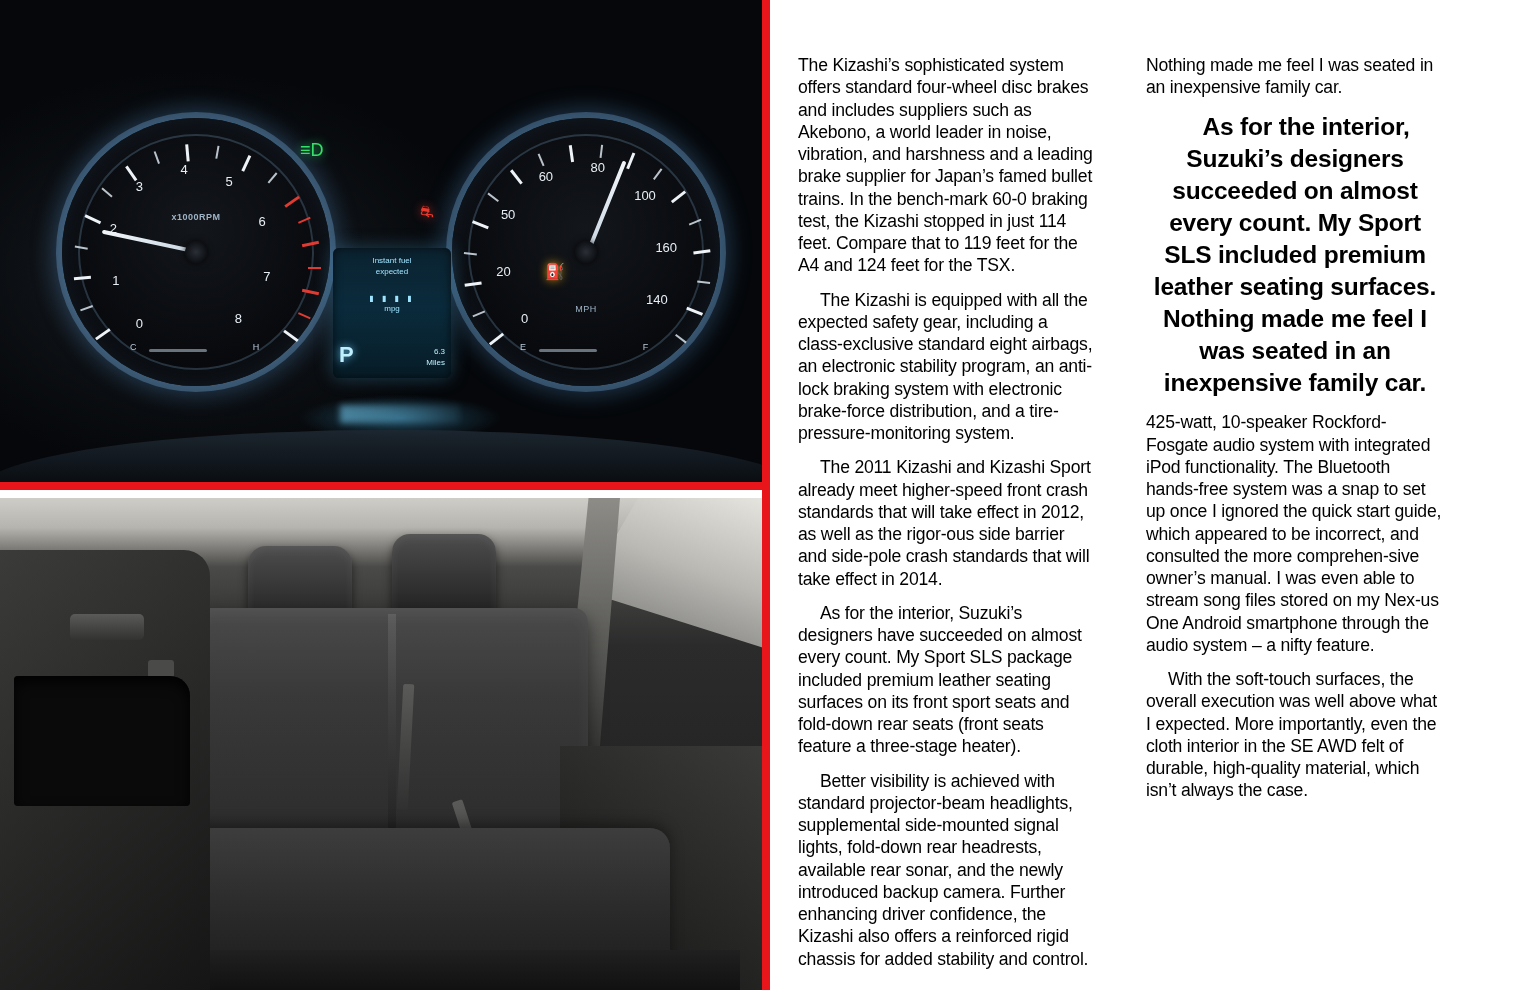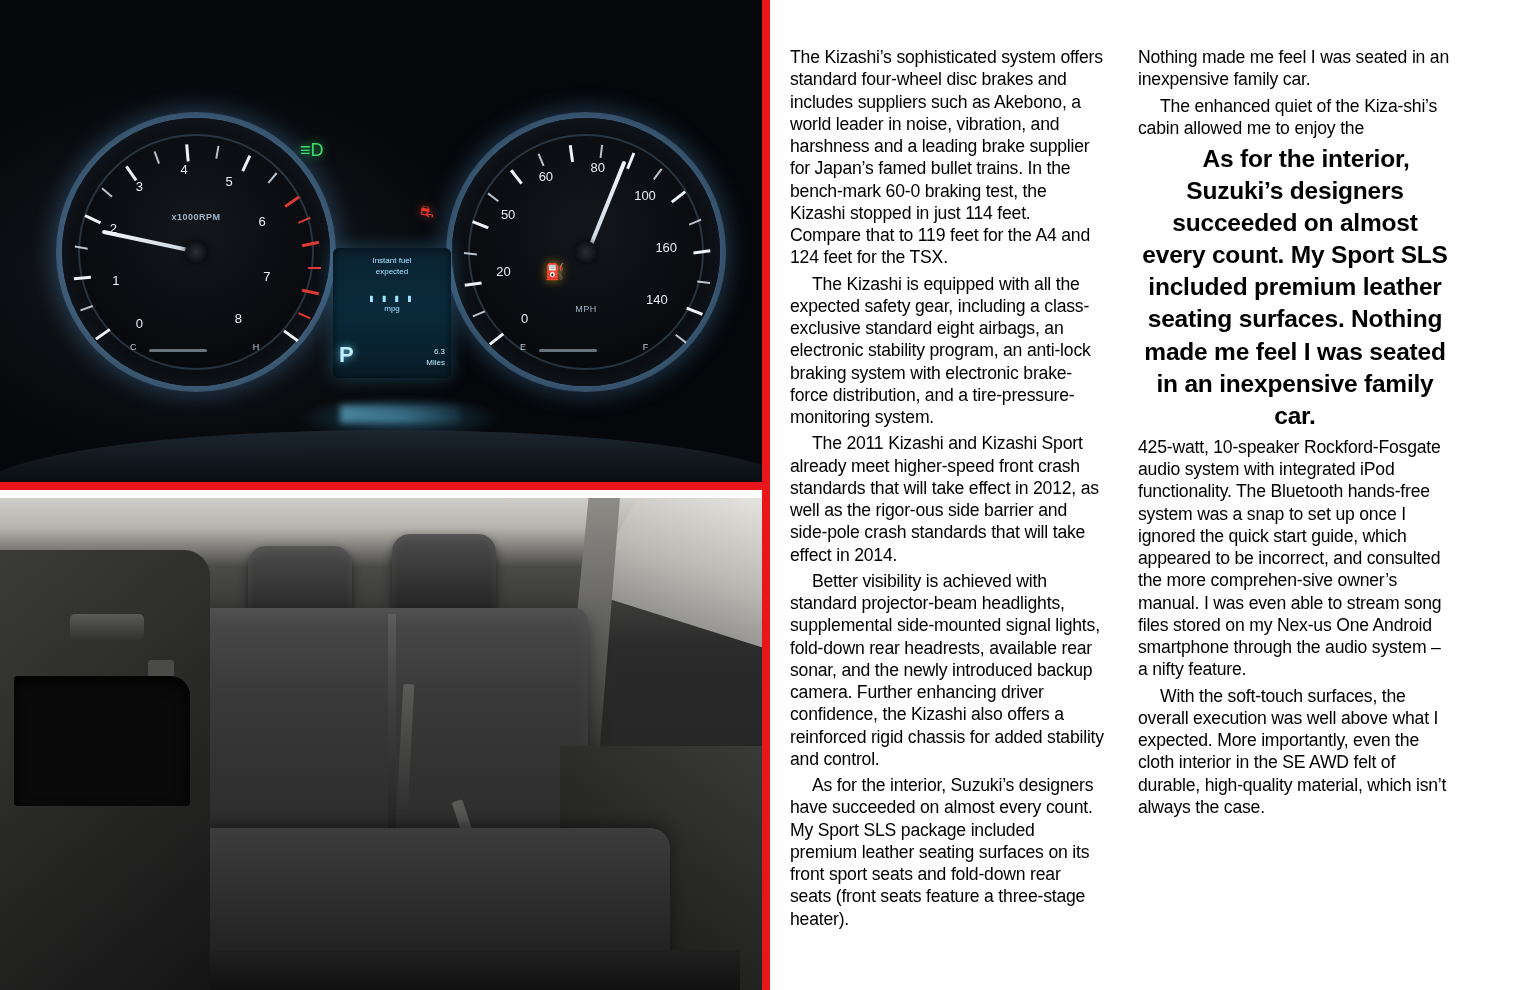--- a/index.html
+++ b/index.html
@@ -371,21 +371,21 @@
     width: 322px;
     color: #000000;
     font-size: 17.6px;
     line-height: 1.265;
     text-align: left;
     font-family: "Liberation Sans", sans-serif;
   }
   .col-1 { left: 0; }
   .col-2 { left: 348px; }
   .col p {
-    margin: 4px;
+    margin: 12px;
     text-indent: 22px;
     letter-spacing: -0.2px;
   }
   .col p.no-indent { text-indent: 0; }
 
   .pullquote {
     margin: 14px 0 16px 0;
     font-size: 24.5px;
     line-height: 1.31;
     font-weight: bold;
@@ -527,26 +527,25 @@
 
     <div class="red-rule-right"></div>
   </div>
 
   <div class="text-area">
 
     <div class="col col-1">
       <p class="no-indent">The Kizashi’s sophisticated system offers standard four-wheel disc brakes and includes suppliers such as Akebono, a world leader in noise, vibration, and harshness and a leading brake supplier for Japan’s famed bullet trains. In the bench-mark 60-0 braking test, the Kizashi stopped in just 114 feet. Compare that to 119 feet for the A4 and 124 feet for the TSX.</p>
       <p>The Kizashi is equipped with all the expected safety gear, including a class-exclusive standard eight airbags, an electronic stability program, an anti-lock braking system with electronic brake-force distribution, and a tire-pressure-monitoring system.</p>
       <p>The 2011 Kizashi and Kizashi Sport already meet higher-speed front crash standards that will take effect in 2012, as well as the rigor-ous side barrier and side-pole crash standards that will take effect in 2014.</p>
+      <p>As for the interior, Suzuki’s designers have succeeded on almost every count. My Sport SLS package included premium leather seating surfaces on its front sport seats and fold-down rear seats (front seats feature a three-stage heater).</p>
       <p>Better visibility is achieved with standard projector-beam headlights, supplemental side-mounted signal lights, fold-down rear headrests, available rear sonar, and the newly introduced backup camera. Further enhancing driver confidence, the Kizashi also offers a reinforced rigid chassis for added stability and control.</p>
-      <p>As for the interior, Suzuki’s designers have succeeded on almost every count. My Sport SLS package included premium leather seating surfaces on its front sport seats and fold-down rear seats (front seats feature a three-stage heater).</p>
     </div>
 
     <div class="col col-2">
       <p class="no-indent">Nothing made me feel I was seated in an inexpensive family car.</p>
-      <p>The enhanced quiet of the Kiza-shi’s cabin allowed me to enjoy the</p>
       <p class="pullquote">As for the interior, Suzuki’s designers succeeded on almost every count. My Sport SLS included premium leather seating surfaces. Nothing made me feel I was seated in an inexpensive family car.</p>
       <p class="no-indent">425-watt, 10-speaker Rockford-Fosgate audio system with integrated iPod functionality. The Bluetooth hands-free system was a snap to set up once I ignored the quick start guide, which appeared to be incorrect, and consulted the more comprehen-sive owner’s manual. I was even able to stream song files stored on my Nex-us One Android smartphone through the audio system – a nifty feature.</p>
       <p>With the soft-touch surfaces, the overall execution was well above what I expected. More importantly, even the cloth interior in the SE AWD felt of durable, high-quality material, which isn’t always the case.</p>
     </div>
 
   </div>
 </div>
 
 </body></html>

